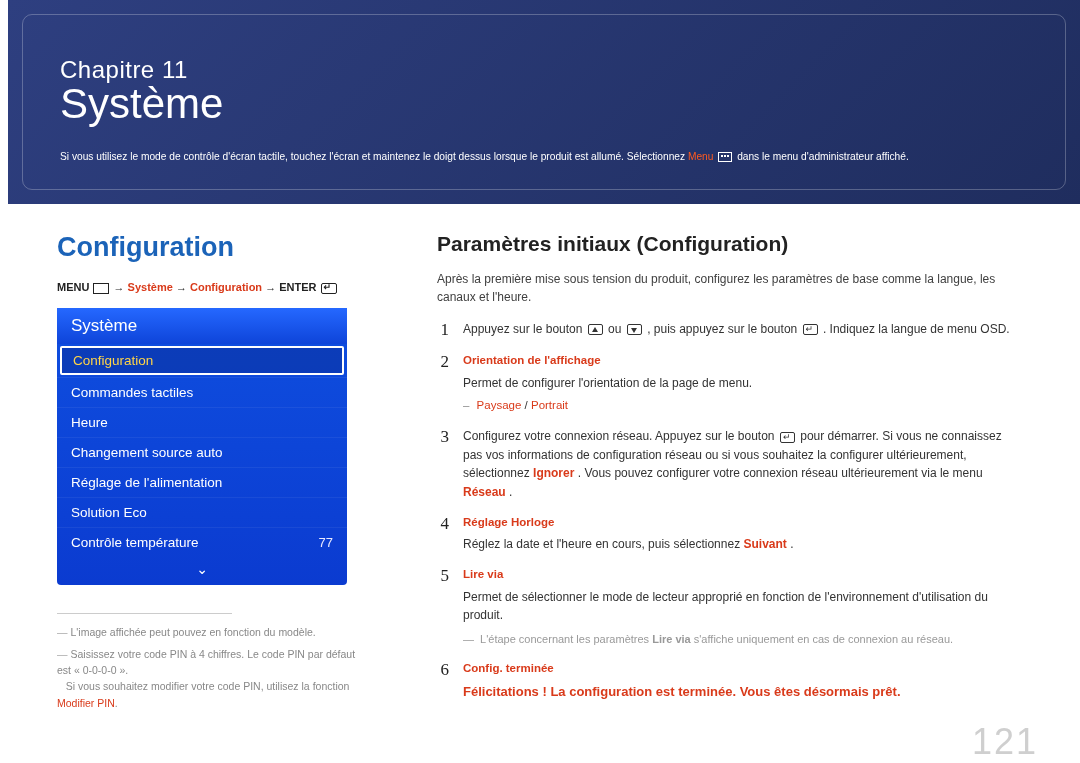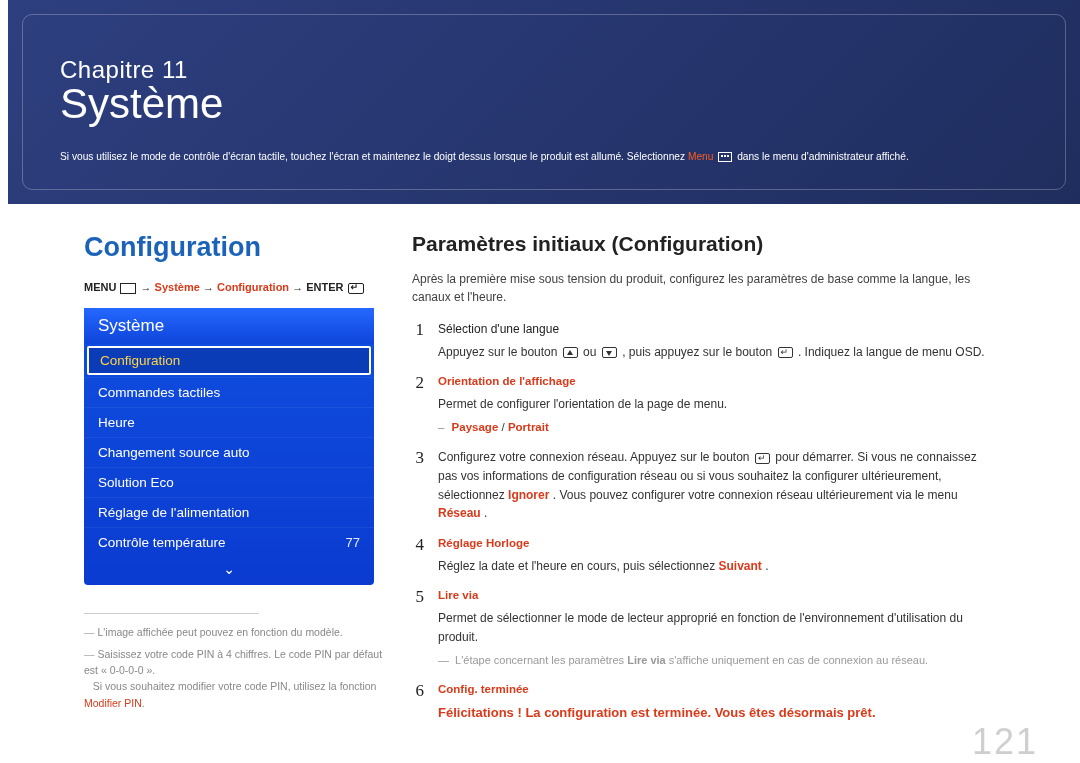--- a/index.html
+++ b/index.html
@@ -6,21 +6,21 @@
   body { font-family: "Segoe UI", Arial, sans-serif; background: #fff; width: 1080px; height: 763px; overflow: hidden; position: relative; }
   .page { width: 1080px; height: 763px; position: relative; }
   .hero { height: 204px; background: #2a3b7a; background-image: linear-gradient(135deg, #2e3f80 0%, #1f2d5e 100%); color: #fff; padding: 26px 52px 12px; position: relative; margin-left: 8px; }
   .hero::before { content:""; position:absolute; inset:14px; border:1px solid rgba(255,255,255,0.25); border-radius:10px; pointer-events:none; }
   .chapter { font-size: 24px; font-weight: 400; letter-spacing: .5px; margin-top:30px;}
   .chapter-title { font-size: 42px; font-weight: 400; margin-top: -4px; }
   .hero-note { font-size: 10.2px; margin-top: 22px; line-height: 1.4; }
   .hl-menu { color: #ff5a1f; }
   .hl-icon { display:inline-block; width:14px; height:10px; border:1px solid #fff; vertical-align:middle; margin:0 2px; position:relative;}
   .hl-icon::before{content:"";position:absolute;left:2px;top:2px;width:2px;height:2px;background:#fff;box-shadow:3px 0 #fff,6px 0 #fff;}
-  .content { display:flex; padding: 28px 84px 0; gap: 28px; }
+  .content { display:flex; padding: 28px 57px 0; gap: 80px; }
   .left { width: 300px; flex:0 0 300px; }
   .section-title { color:#1b63b8; font-size:27px; font-weight:600; margin-bottom:18px;}
   .breadcrumb { font-size:11px; font-weight:700; color:#222; margin-bottom:14px;}
   .breadcrumb .hl { color:#d93a1a; }
   .breadcrumb .ico { display:inline-block; width:16px; height:11px; border:1px solid #222; vertical-align:middle; margin:0 1px;}
   .breadcrumb .ico.enter { border-radius:2px; position:relative;}
   .breadcrumb .ico.enter::after{content:"↵";font-size:9px;position:absolute;left:2px;top:-2px;}
   .osd { background:linear-gradient(180deg,#0f4fe0 0%, #0b3bd0 100%); border-radius:4px; width:290px; color:#fff; padding-bottom:8px;}
   .osd-head { font-size:17px; padding:8px 14px 8px; background:linear-gradient(180deg,#2568ff,#0e44d9);}
   .osd-item { font-size:13.5px; padding:7px 14px; border-top:1px solid rgba(255,255,255,0.06); cursor:pointer;}
@@ -36,21 +36,21 @@
   .lead { font-size:12px; color:#404040; margin-bottom:14px; line-height:1.5;}
   .steps { }
   .step { display:flex; gap:14px; margin-bottom:12px; font-size:12px; color:#333;}
   .step-num { font-family: Georgia, serif; font-size:17px; color:#222; width:12px; flex:0 0 12px; text-align:right;}
   .step-body { flex:1; line-height:1.55;}
   .step-title { color:#d93a1a; font-weight:700; font-size:11.5px; margin-bottom:4px;}
   .step-title.black { color:#222; font-weight:400; font-size:12px;}
   .step .hl { color:#d93a1a; font-weight:700;}
   .opt { font-size:11.5px; color:#333; margin-top:5px;}
   .opt .dash{color:#888; margin-right:4px;}
-  .opt .hl{color:#d93a1a; font-weight:700;}
+  .opt .hl{color:#d93a1a; font-weight:400;}
   .opt .sep{color:#333;}
   .btn-ico{display:inline-block;width:15px;height:11px;border:1px solid #333;border-radius:2px;vertical-align:middle;margin:0 2px;position:relative;}
   .btn-ico.up::after{content:"";position:absolute;left:3px;top:2px;border-left:3px solid transparent;border-right:3px solid transparent;border-bottom:5px solid #333;}
   .btn-ico.down::after{content:"";position:absolute;left:3px;top:3px;border-left:3px solid transparent;border-right:3px solid transparent;border-top:5px solid #333;}
   .btn-ico.enter::after{content:"↵";font-size:9px;position:absolute;left:2px;top:-2px;color:#333;}
   .note-line{font-size:11px;color:#999;margin-top:6px;}
   .note-line .dash{margin-right:3px;}
   .pagenum { position:absolute; right:42px; bottom:0; font-size:36px; color:#cfcfcf; font-weight:300; letter-spacing:2px;}
 </style>
 </head>
@@ -85,22 +85,22 @@
         <span>ENTER</span>
         <span class="ico enter"></span>
       </div>
 
       <div class="osd">
         <div class="osd-head">Système</div>
         <div class="osd-item selected"><span>Configuration</span></div>
         <div class="osd-item"><span>Commandes tactiles</span></div>
         <div class="osd-item"><span>Heure</span></div>
         <div class="osd-item"><span>Changement source auto</span></div>
+        <div class="osd-item"><span>Réglage de l'alimentation</span></div>
         <div class="osd-item"><span>Solution Eco</span></div>
-        <div class="osd-item"><span>Réglage de l'alimentation</span></div>
         <div class="osd-item">
           <span>Contrôle température</span>
           <span class="val">77</span>
         </div>
         <div class="osd-more"><span>⌄</span></div>
       </div>
 
       <hr class="left-hr">
       <div class="footnote">
         <span class="dash">―</span><span>L'image affichée peut pouvez en fonction du modèle.</span>
@@ -113,21 +113,20 @@
 
     <div class="right">
       <div class="subheading">Paramètres initiaux (Configuration)</div>
       <div class="lead">Après la première mise sous tension du produit, configurez les paramètres de base comme la langue, les canaux et l'heure.</div>
 
       <div class="steps">
 
         <div class="step">
           <div class="step-num">1</div>
           <div class="step-body">
-            <div class="step-title black">Sélection d'une langue</div>
             <div>
               <span>Appuyez sur le bouton </span>
               <span class="btn-ico up"></span>
               <span> ou </span>
               <span class="btn-ico down"></span>
               <span>, puis appuyez sur le bouton </span>
               <span class="btn-ico enter"></span>
               <span>. Indiquez la langue de menu OSD.</span>
             </div>
           </div>

